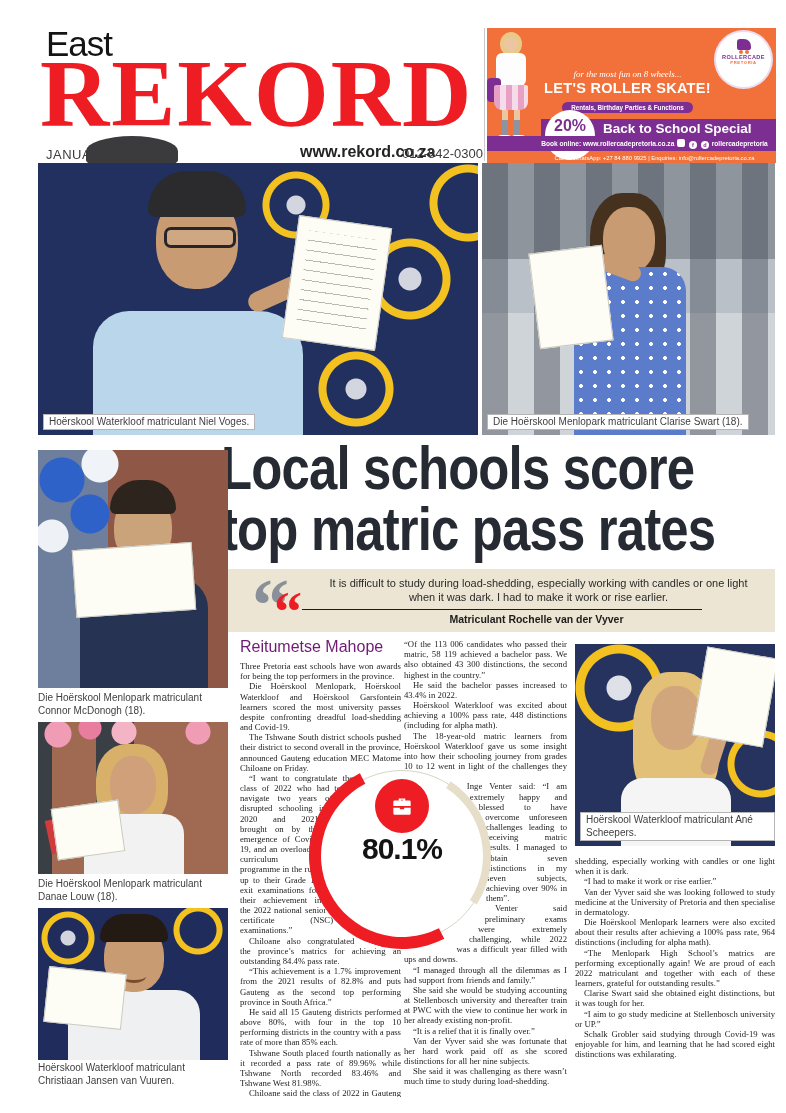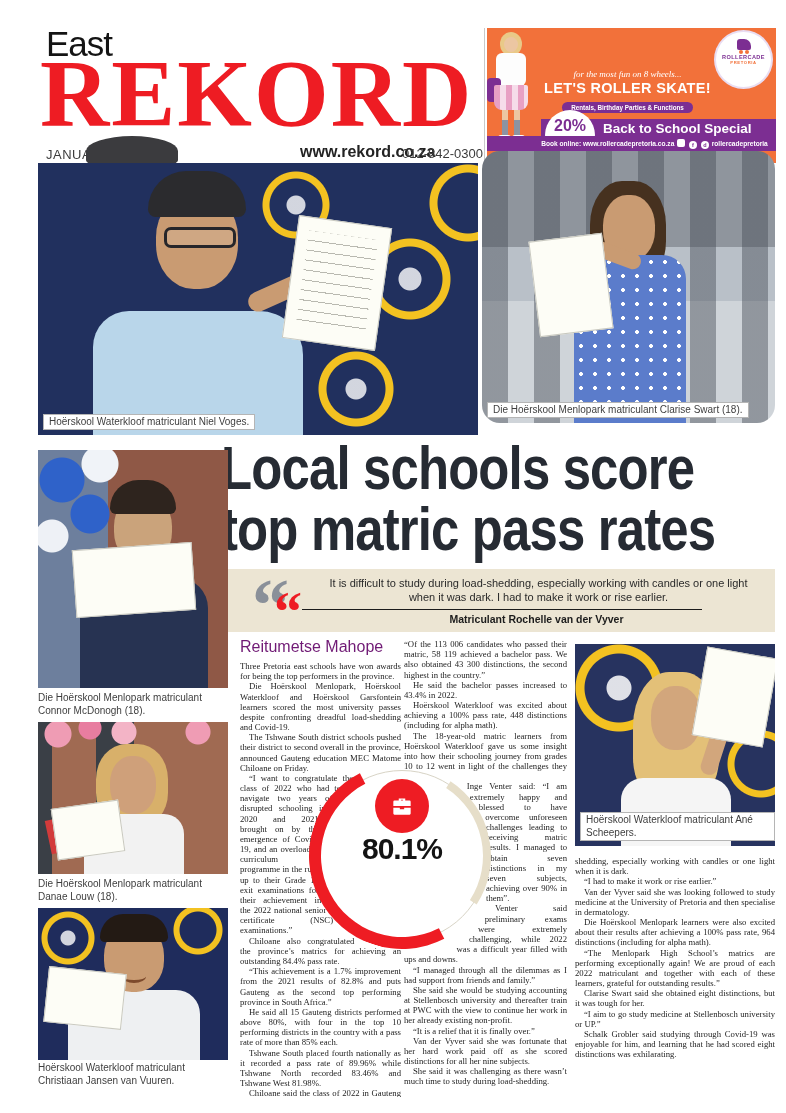--- a/index.html
+++ b/index.html
@@ -77,23 +77,23 @@
      radial-gradient(circle at 430px 40px, transparent 30px,#f3c221 31px 38px, transparent 39px),
      #21305e;}
   .n-torso{left:55px;top:148px;width:210px;height:124px;background:#b9d6ea;border-radius:36px 44px 0 0;}
   .n-head{left:118px;top:30px;width:82px;height:96px;background:#c99b72;border-radius:46%;}
   .n-cap{left:110px;top:8px;width:98px;height:46px;background:#2b2b2e;border-radius:50px 50px 10px 10px;}
   .n-glasses{left:126px;top:64px;width:66px;height:15px;border:3px solid #26262a;border-radius:7px;background:rgba(255,255,255,.12);}
   .n-cert{left:252px;top:58px;width:92px;height:122px;background:#fdfdf6;border:1px solid #c9c9c0;
           transform:rotate(8deg);background-image:repeating-linear-gradient(#fdfdf6 0 9px,#b9b9b0 9px 10px);background-size:76% 80%;background-repeat:no-repeat;background-position:50% 55%;}
   .n-arm{left:208px;top:118px;width:72px;height:20px;background:#c99b72;transform:rotate(-24deg);border-radius:10px;}
 
-  .p-clarise{left:482px;top:151px;width:293px;height:272px;background:
+  .p-clarise{left:482px;top:163px;width:293px;height:272px;background:
      repeating-linear-gradient(90deg,rgba(70,76,86,.45) 0 26px,transparent 26px 52px),
-     linear-gradient(#8f959d 0 96px,#b9c0c8 96px 150px,#cfd4d9 150px); border-radius: 18px;}
+     linear-gradient(#8f959d 0 96px,#b9c0c8 96px 150px,#cfd4d9 150px);}
   .c-hair{left:108px;top:30px;width:76px;height:104px;background:#46311f;border-radius:42%;}
   .c-head{left:121px;top:44px;width:52px;height:66px;background:#c99b72;border-radius:46%;}
   .c-dress{left:92px;top:104px;width:112px;height:168px;border-radius:24px 24px 0 0;
            background:radial-gradient(circle,#fff 1.6px,transparent 2.2px) 0 0/14px 14px,#5b7ccb;}
   .c-cert{left:52px;top:86px;width:72px;height:94px;background:#fdfdf6;border:1px solid #c9c9c0;transform:rotate(-7deg);}
   .c-arm{left:108px;top:96px;width:52px;height:16px;background:#c99b72;transform:rotate(20deg);border-radius:8px;}
 
   .p-connor{left:38px;top:450px;width:190px;height:238px;background:
      radial-gradient(circle at 24px 30px,#2f62c9 0 22px,transparent 23px),
      radial-gradient(circle at 62px 14px,#f0f3f8 0 18px,transparent 19px),

